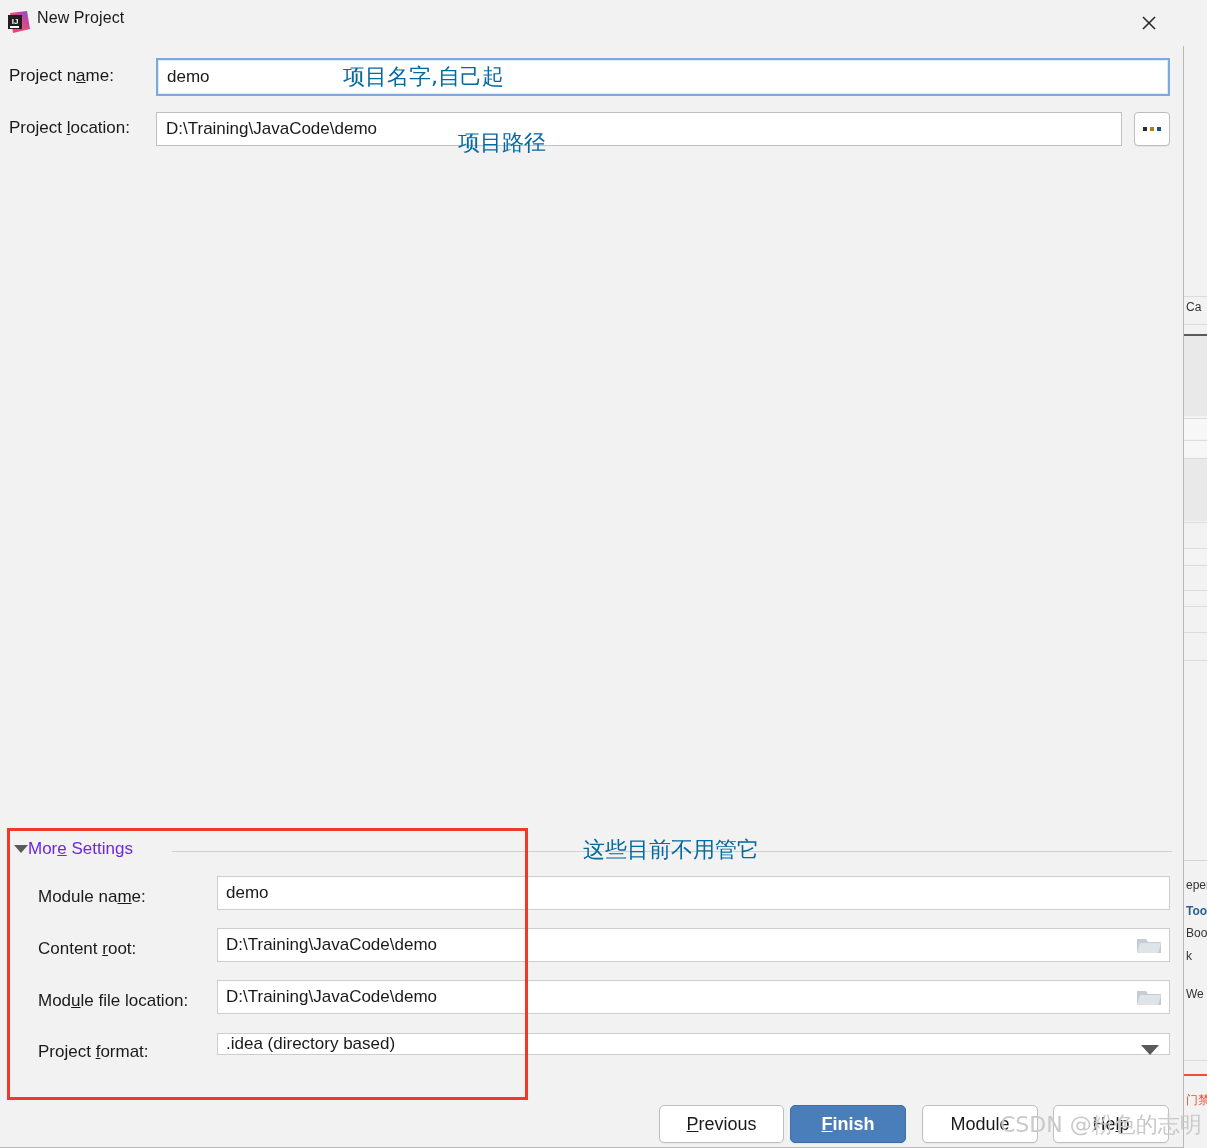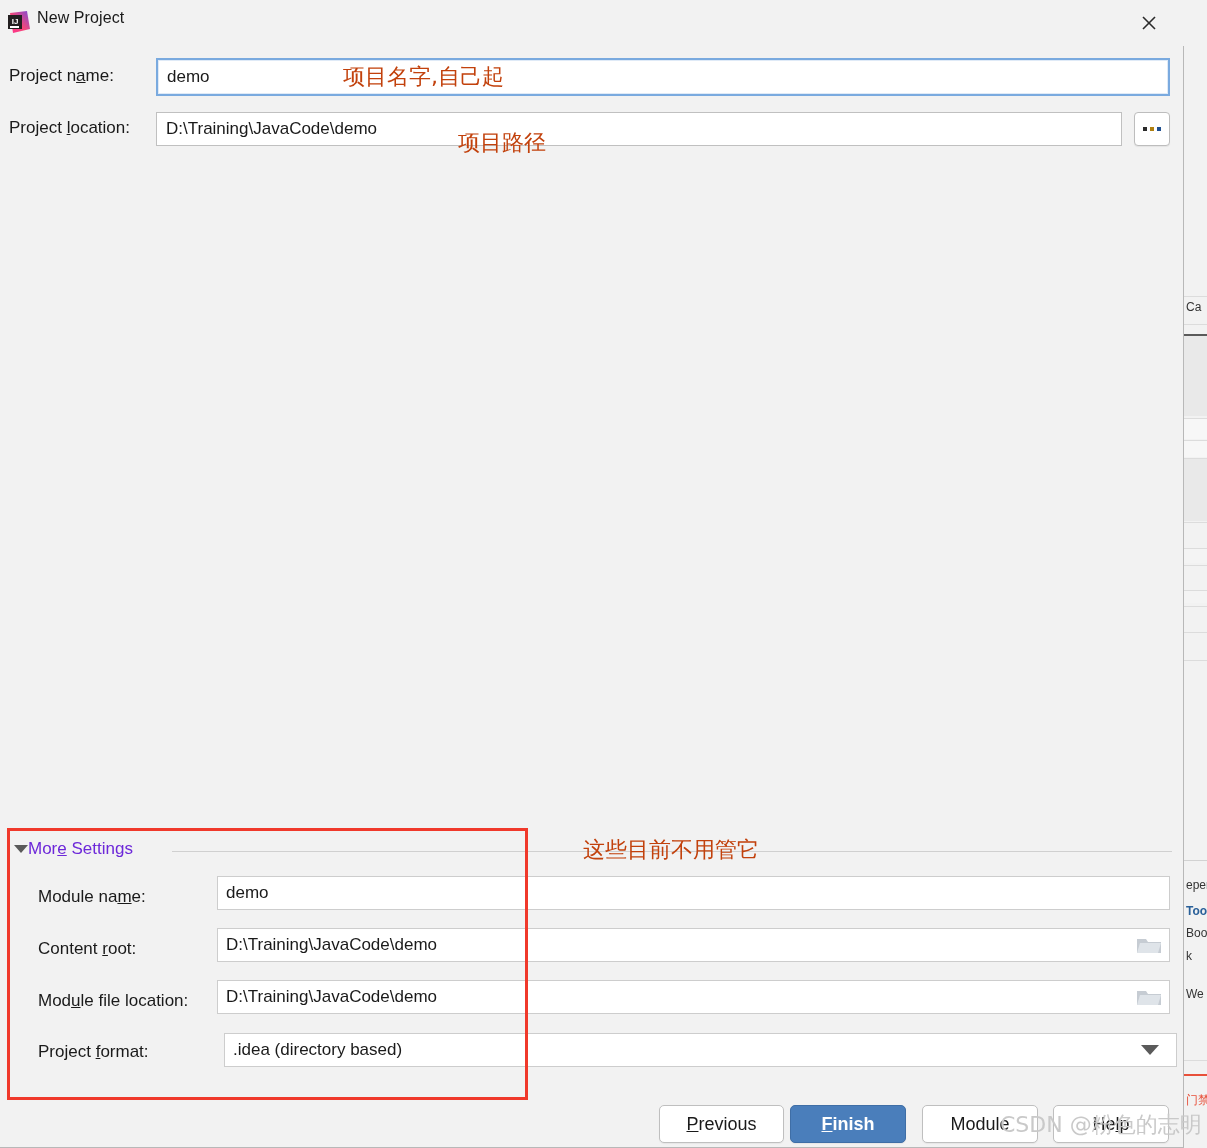--- a/index.html
+++ b/index.html
@@ -177,21 +177,21 @@
   
   .red-rect {
     position: absolute;
     left: 7px; top: 828px;
     width: 521px; height: 272px;
     border: 3px solid #f0392b;
     pointer-events: none;
   }
   .red-note {
     position: absolute;
-    color: #c2410c;
+    color: #0369a1;
     font-size: 22px;
     font-family: "DejaVu Sans", sans-serif;
     white-space: nowrap;
   }
 
   
   .btn {
     position: absolute;
     height: 38px;
     background: #ffffff;
@@ -332,21 +332,21 @@
     <div class="folder-icon" style="left:1136px; top:987px;">
       <svg width="26" height="20" viewBox="0 0 26 20">
         <path d="M1 4 h9 l2 3 h13 v11 H1 Z" fill="#c6ccd3"></path>
         <path d="M4 8 h21 l-3 10 H1 Z" fill="#dfe4e9"></path>
       </svg>
     </div>
 
     <div class="label" style="left:38px; top:1042px;">
       <span>Project </span><u>f</u><span>ormat:</span>
     </div>
-    <div class="row-field" style="left:217px; top:1033px; width:953px; height:34px;margin-left:7px;">.idea (directory based)</div>
+    <div class="row-field" style="left:217px; top:1033px; width:953px; height:22px;">.idea (directory based)</div>
     <div class="combo-arrow" style="left:1141px; top:1045px;"></div>
 
     <div class="red-rect"></div>
     <div class="red-note" style="left:343px; top:62px;">项目名字,自己起</div>
     <div class="red-note" style="left:458px; top:128px;">项目路径</div>
     <div class="red-note" style="left:583px; top:835px;">这些目前不用管它</div>
 
     <div class="btn" style="left:659px; top:1105px; width:125px;">
       <span><u>P</u><span>revious</span></span>
     </div>

